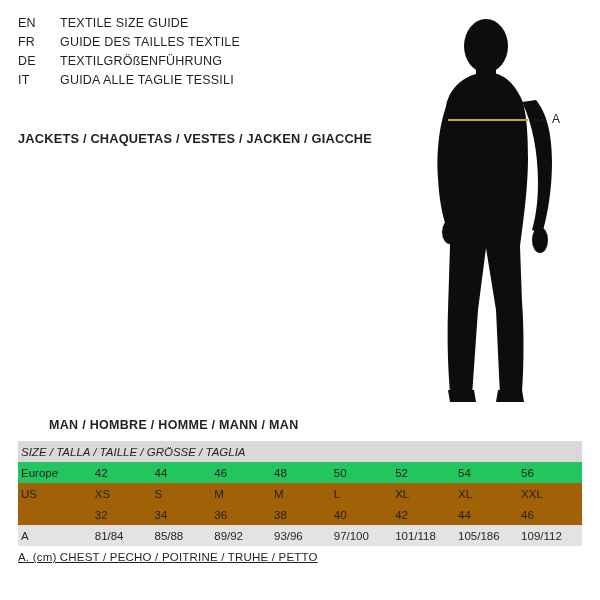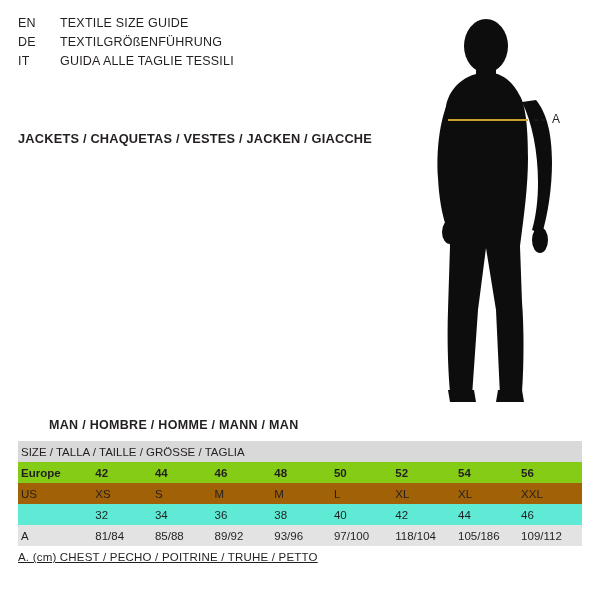--- a/index.html
+++ b/index.html
@@ -90,24 +90,25 @@
     font-size: 11.5px;
   }
   table.size-table td {
     padding: 0;
     height: 21px;
     vertical-align: middle;
   }
   .hdr-row td {
     background: #d9d9d9;
     font-weight: normal;
-  }
-  .row-a td { background: #84cc16; font-weight: bold; }
+    font-style: italic;
+  }
+  .row-a td { background: #22c55e; }
   .row-b td { background: #a16207; }
-  .row-c td { background: #5eead4; }
+  .row-c td { background: #a16207; }
   .row-d td { background: #e3e3e3; }
   .lbl {
     width: 84px;
     padding-left: 3px !important;
     text-align: left;
   }
   .val {
     width: 68px;
     text-align: left;
     padding-left: 2px !important;
@@ -123,20 +124,24 @@
 </style>
 </head>
 <body>
 
 <div class="page">
 
   <div class="legend">
     <div class="legend-row">
       <span class="legend-code">EN</span>
       <span class="legend-text">TEXTILE SIZE GUIDE</span>
+    </div>
+    <div class="legend-row">
+      <span class="legend-code">FR</span>
+      <span class="legend-text">GUIDE DES TAILLES TEXTILE</span>
     </div>
     <div class="legend-row">
       <span class="legend-code">DE</span>
       <span class="legend-text">TEXTILGRÖßENFÜHRUNG</span>
     </div>
     <div class="legend-row">
       <span class="legend-code">IT</span>
       <span class="legend-text">GUIDA ALLE TAGLIE TESSILI</span>
     </div>
   </div>
@@ -227,21 +232,21 @@
         <td class="val">44</td>
         <td class="val">46</td>
       </tr>
       <tr class="row-d">
         <td class="lbl">A</td>
         <td class="val">81/84</td>
         <td class="val">85/88</td>
         <td class="val">89/92</td>
         <td class="val">93/96</td>
         <td class="val">97/100</td>
-        <td class="val">118/104</td>
+        <td class="val">101/118</td>
         <td class="val">105/186</td>
         <td class="val">109/112</td>
       </tr>
     </tbody>
   </table>
 
   <div class="footnote">A. (cm) CHEST / PECHO / POITRINE / TRUHE / PETTO</div>
 
 </div>
 

